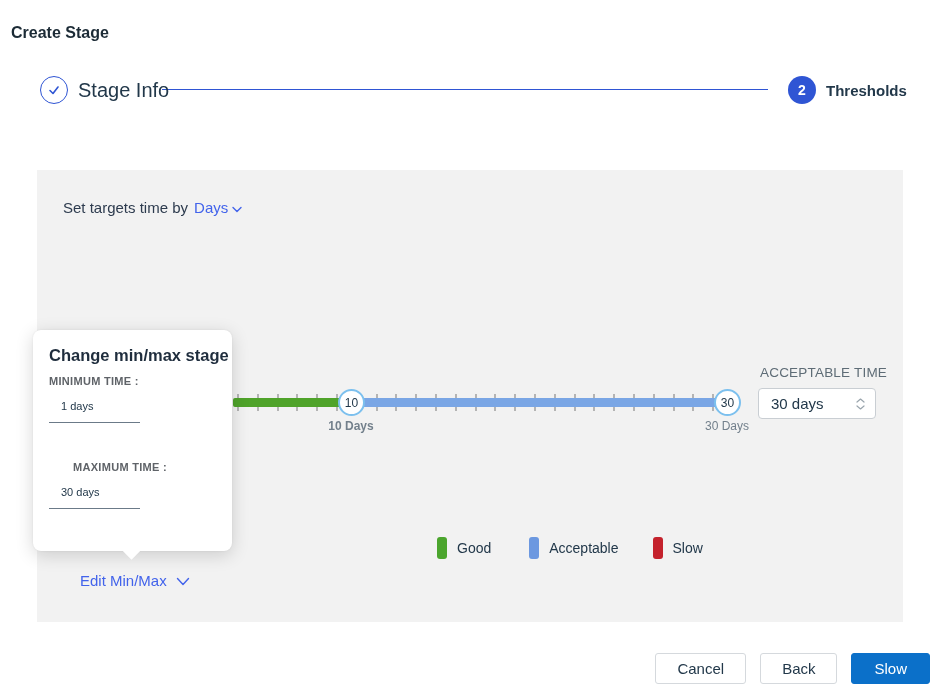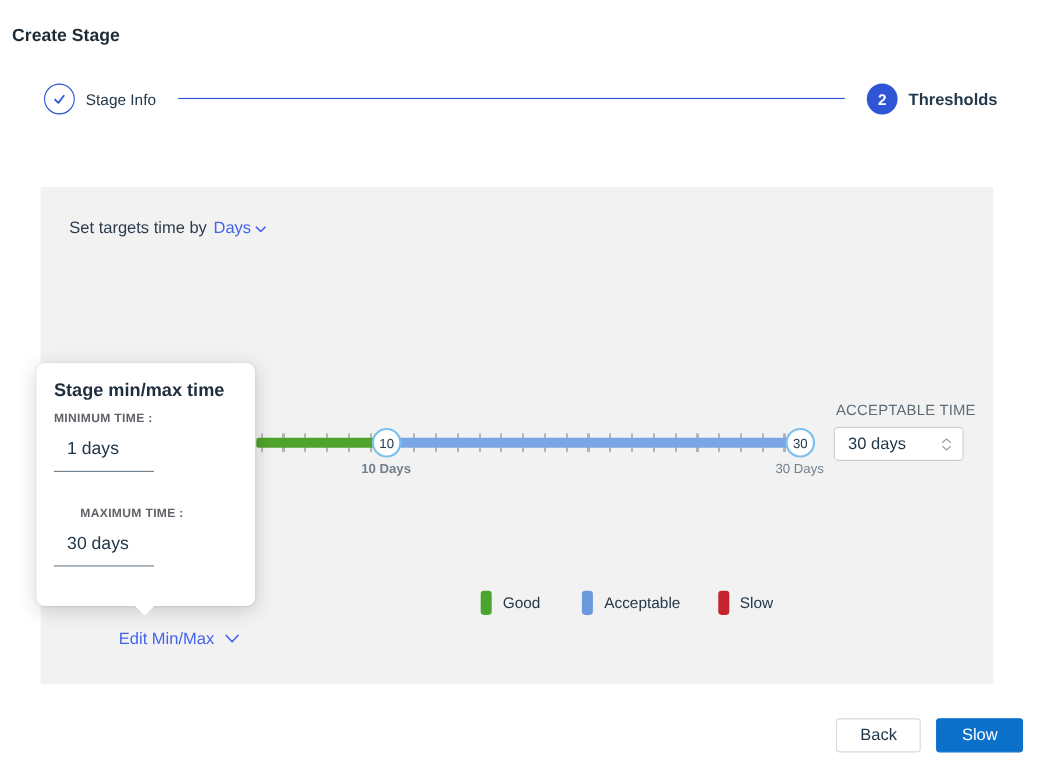--- a/index.html
+++ b/index.html
@@ -10,21 +10,21 @@
   
   .page-title { position: absolute; left: 11px; top: 24px; font-size: 16px; font-weight: 700; color: #1c2b36; }
 
   
   .step { position: absolute; display: flex; align-items: center; gap: 10px; }
   .step-1 { left: 40px; top: 76px; }
   .step-2 { left: 788px; top: 76px; }
   .step-circle { width: 28px; height: 28px; border-radius: 50%; display: flex; align-items: center; justify-content: center; }
   .step-circle.done { background: #fff; border: 1.5px solid #2f55d4; }
   .step-circle.active { background: #2f55d4; color: #fff; font-size: 14px; font-weight: 600; }
-  .step-label { font-size: 14px; color: #22384a; }
+  .step-label { font-size: 20px; color: #22384a; }
   .step-label.bold { font-weight: 700; font-size: 15px; }
   .step-line { position: absolute; left: 162px; top: 89px; width: 606px; height: 1.4px; background: #2f55d4; }
 
   
   .section-heading { position: absolute; left: 38px; top: 140px; font-size: 16px; color: #2d3b4e; }
 
   
   .panel { position: absolute; left: 37px; top: 170px; width: 866px; height: 452px; background: #f2f2f2; }
 
   .target-row { position: absolute; left: 63px; top: 199px; font-size: 15px; color: #2d3b4e; display: flex; align-items: center; gap: 6px; }
@@ -53,27 +53,27 @@
   .spinner svg { display: block; }
 
   
   .popover { position: absolute; left: 33px; top: 330px; width: 199px; height: 221px; background: #fff; border-radius: 8px;
     box-shadow: 0 4px 18px rgba(0,0,0,0.16), 0 0 2px rgba(0,0,0,0.08); z-index: 5; }
   .popover-arrow { position: absolute; left: 92px; bottom: -6px; width: 13px; height: 13px; background: #fff; transform: rotate(45deg); }
   .popover-title { position: absolute; left: 16px; top: 16px; font-size: 16.5px; font-weight: 600; color: #1f2d3d; }
   .field-label { position: absolute; left: 16px; font-size: 11px; font-weight: 700; color: #5f6368; letter-spacing: 0.3px; }
   .field-label.min { top: 45px; }
   .field-label.max { top: 131px; padding-left: 24px; }
-  .underline-input { position: absolute; left: 16px; width: 91px; font-size: 16px; color: #22384a;
+  .underline-input { position: absolute; left: 16px; width: 91px; font-size: 11px; color: #22384a;
     padding: 2px 0 10px 12px; border-bottom: 1px solid #6b7a88; cursor: text; }
   .underline-input.min { top: 68px; }
   .underline-input.max { top: 154px; }
 
   
-  .edit-link { position: absolute; left: 80px; top: 572px; font-size: 15px; color: #4263eb; display: flex; align-items: flex-end; gap: 9px; cursor: pointer; margin-left: 28px; }
+  .edit-link { position: absolute; left: 80px; top: 572px; font-size: 15px; color: #4263eb; display: flex; align-items: flex-end; gap: 9px; cursor: pointer; }
 
   
   .legend { position: absolute; left: 437px; top: 537px; display: flex; align-items: center; }
   .legend-swatch { width: 10px; height: 22px; border-radius: 3px; }
   .legend-swatch.good { background: #4ba52d; }
   .legend-swatch.acceptable { background: #6c98e0; }
   .legend-swatch.slow { background: #c4222c; }
   .legend-text { font-size: 14px; color: #22384a; margin: 0 0 0 10px; }
   .legend-gap-1 { width: 38px; } .legend-gap-2 { width: 34px; }
 
@@ -135,21 +135,21 @@
           <polyline points="1,4 4.5,1 8,4" fill="none" stroke="#9aa5ad" stroke-width="1.2" stroke-linecap="round" stroke-linejoin="round"></polyline>
         </svg>
       <svg width="9" height="5" viewBox="0 0 9 5">
           <polyline points="1,1 4.5,4 8,1" fill="none" stroke="#9aa5ad" stroke-width="1.2" stroke-linecap="round" stroke-linejoin="round"></polyline>
         </svg>
     </span>
   </div>
 
   <div class="popover">
     <div class="popover-arrow"></div>
-    <div class="popover-title">Stage min/max time</div>
+    <div class="popover-title">Change min/max stage</div>
     <div class="field-label min">MINIMUM TIME :</div>
     <div class="underline-input min">1 days</div>
     <div class="field-label max">MAXIMUM TIME :</div>
     <div class="underline-input max">30 days</div>
   </div>
 
   <div class="edit-link">
     <span>Edit Min/Max</span>
     <span>
       <svg width="14" height="9" viewBox="0 0 14 9">
@@ -163,17 +163,18 @@
     <span class="legend-text">Good</span>
     <span class="legend-gap-1"></span>
     <span class="legend-swatch acceptable"></span>
     <span class="legend-text">Acceptable</span>
     <span class="legend-gap-2"></span>
     <span class="legend-swatch slow"></span>
     <span class="legend-text">Slow</span>
   </div>
 
   <div class="footer">
+    <button class="btn btn-secondary">Cancel</button>
     <button class="btn btn-secondary">Back</button>
     <button class="btn btn-primary">Slow</button>
   </div>
 
 </div>
 
 </body></html>

